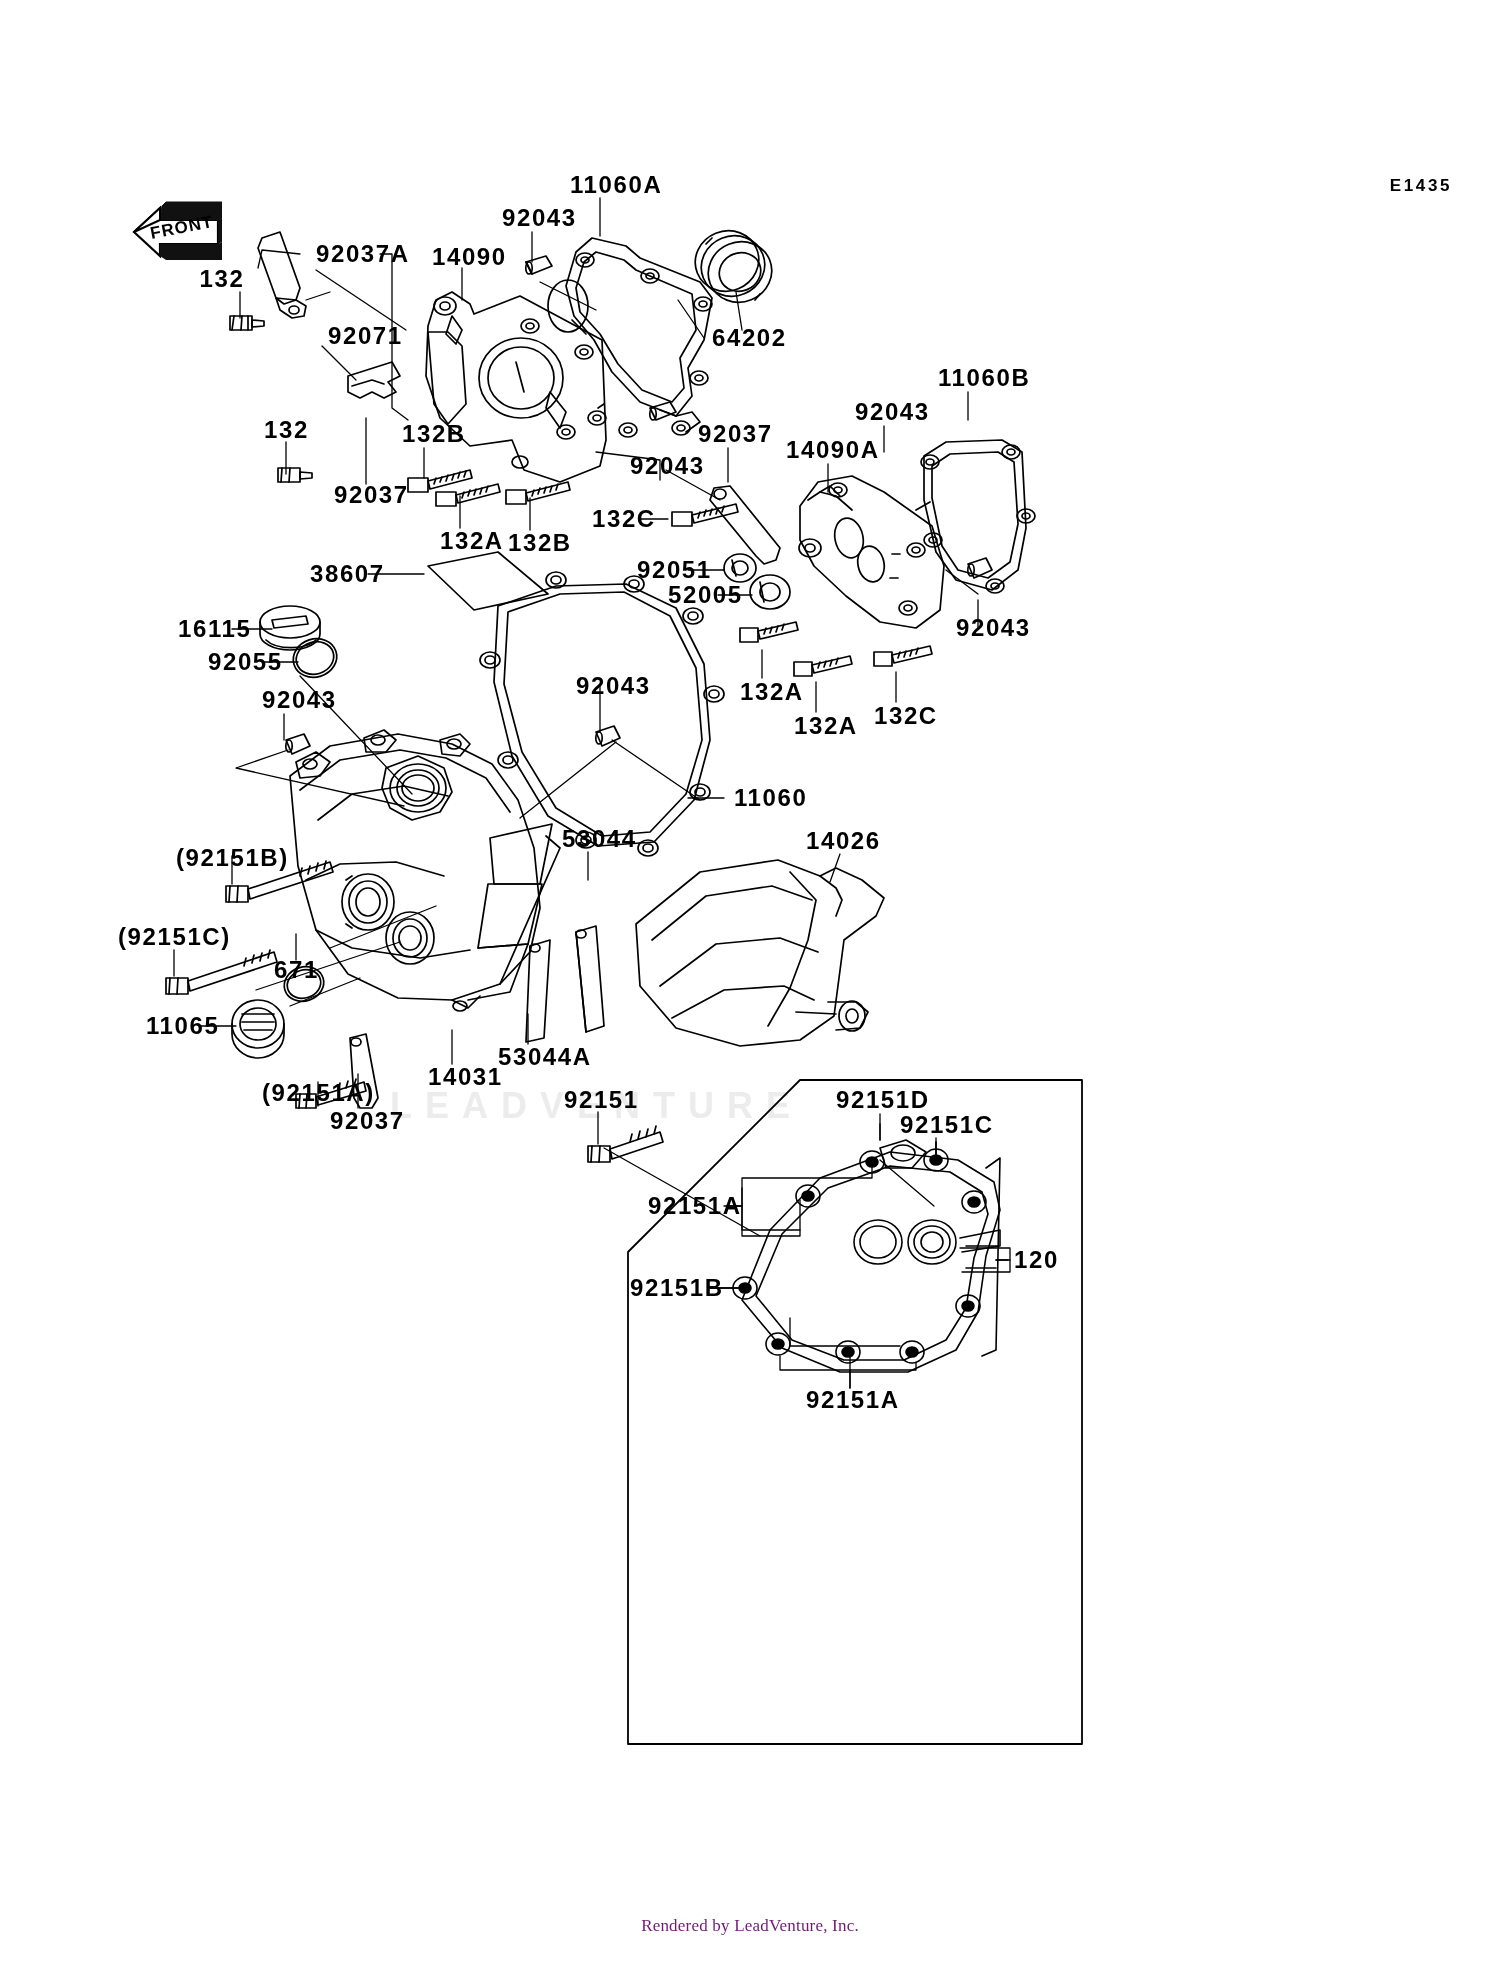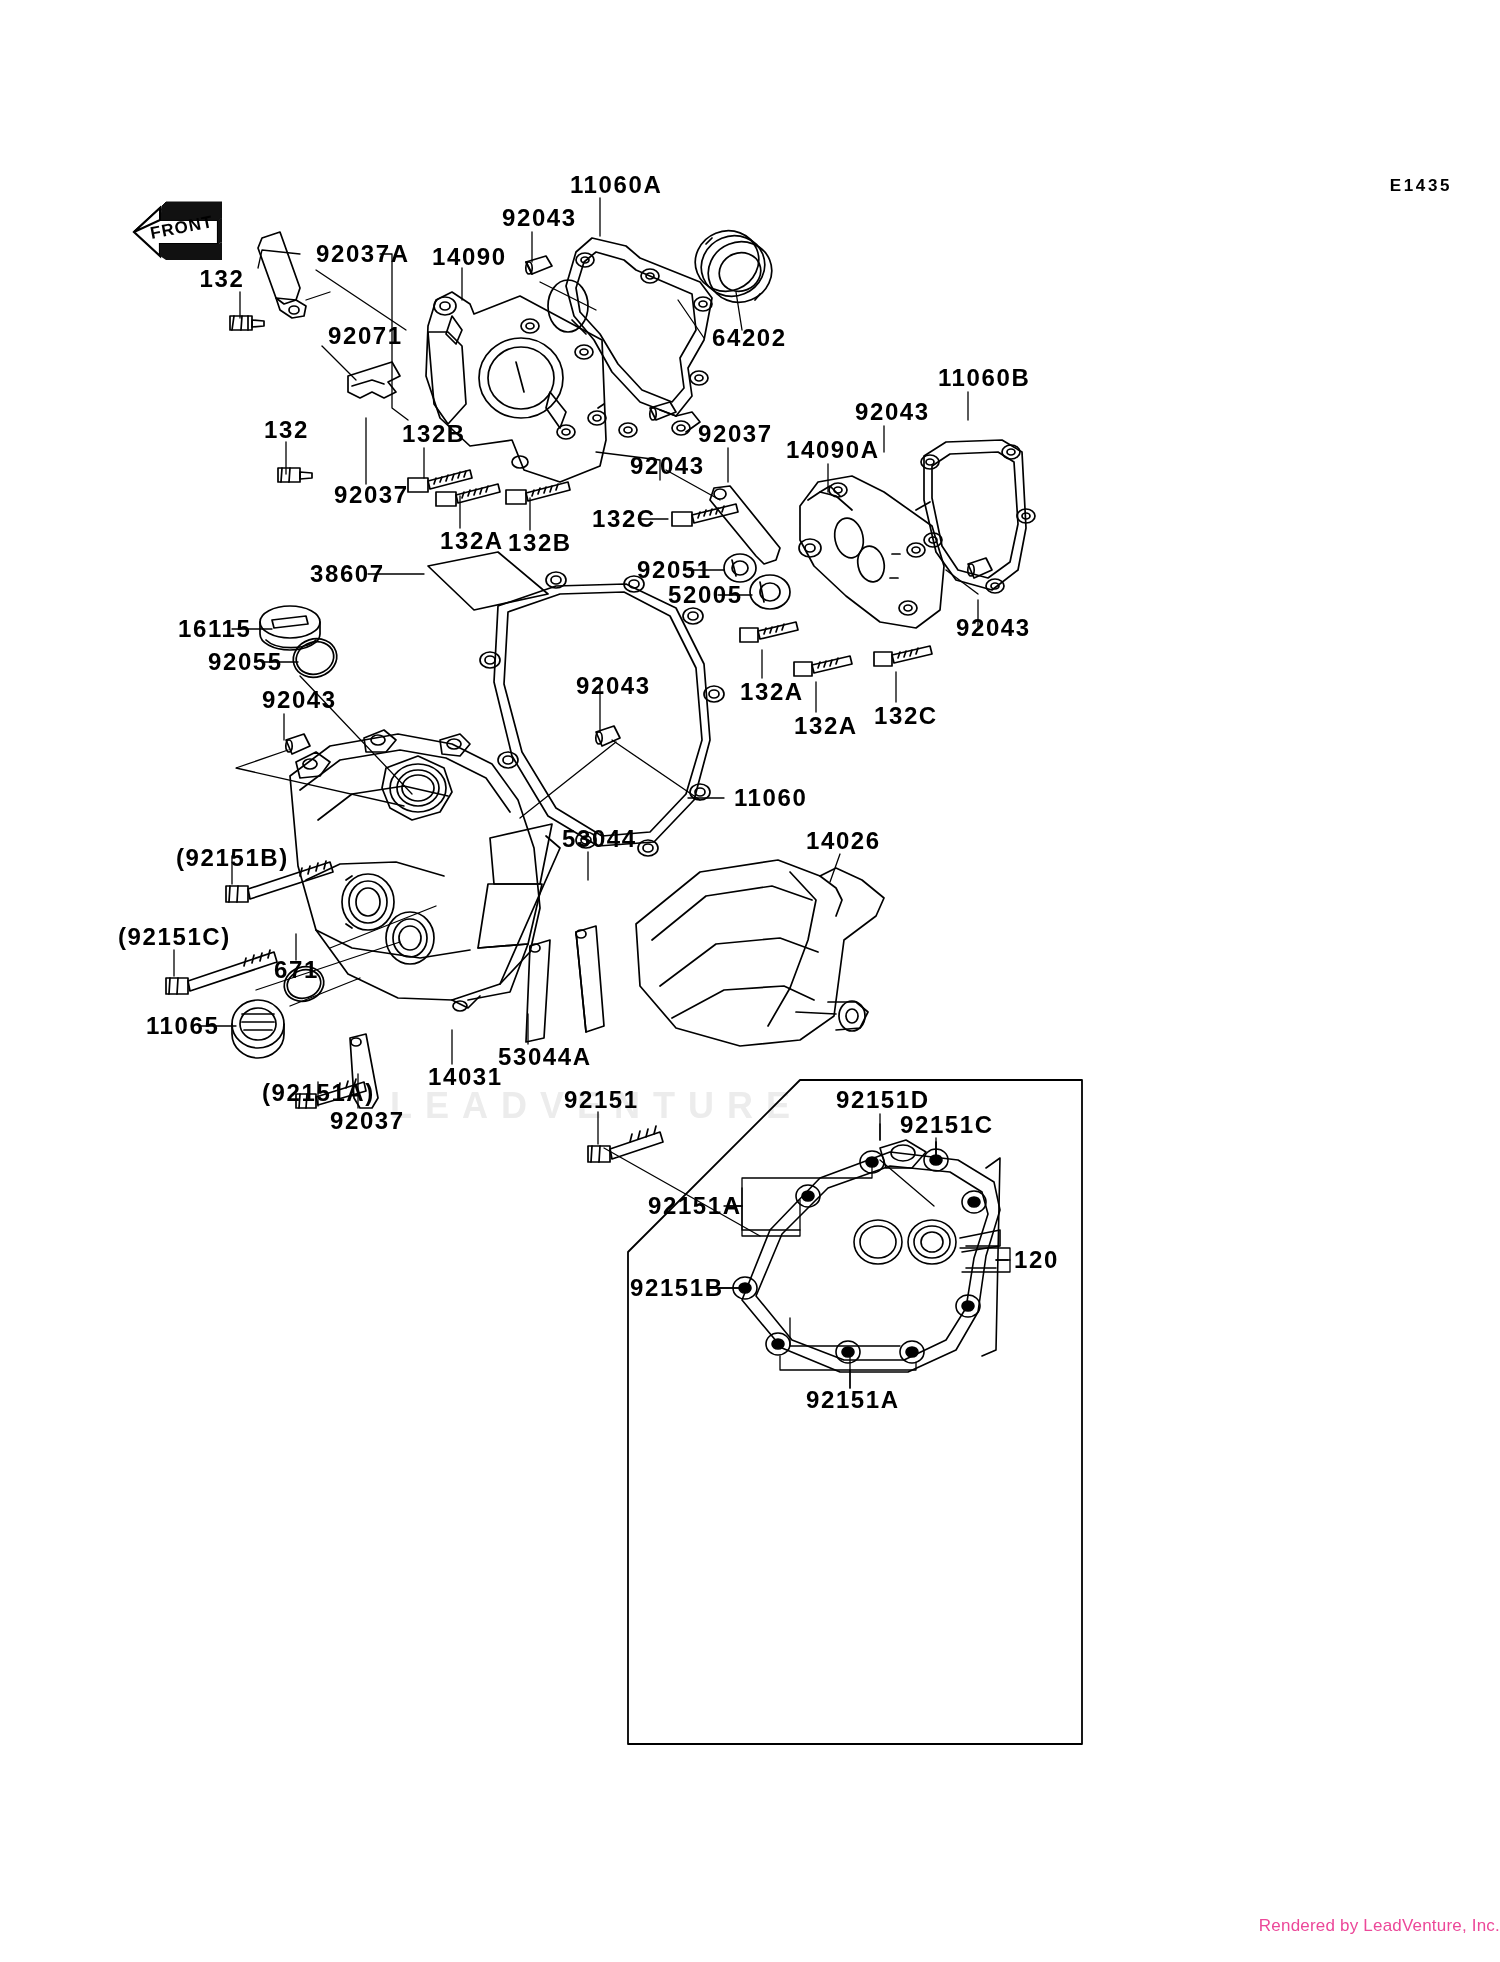--- a/index.html
+++ b/index.html
@@ -6,22 +6,22 @@
   body{width:1500px;height:1962px;position:relative;
        font-family:"Liberation Sans",sans-serif;color:#000;overflow:hidden;}
   #sheet{position:absolute;inset:0;}
   svg#art{position:absolute;left:0;top:0;width:1500px;height:1962px;}
   .lbl{position:absolute;font-weight:bold;font-size:24px;letter-spacing:1.6px;
        white-space:nowrap;line-height:1;}
   .lbl.mid{transform:translate(-50%,-50%);}
   .lbl.lft{transform:translate(0,-50%);}
   #diagcode{position:absolute;right:48px;top:176px;font-weight:bold;
        font-size:17px;letter-spacing:2.6px;}
-  #credit{position:absolute;left:0;right:0;bottom:26px;text-align:right;
-       font-size:17px;letter-spacing:.2px;color:#ec4899;}
+  #credit{position:absolute;left:0;right:0;bottom:26px;text-align:center;
+       font-size:17px;letter-spacing:.2px;color:#701a75;font-family:Liberation Serif, serif;}
   #wm{position:absolute;left:390px;top:1085px;font-size:36px;font-weight:bold;
       letter-spacing:13px;color:#ececec;user-select:none;}
   .front-badge{position:absolute;left:132px;top:196px;width:90px;height:70px;}
   .front-badge .txt{position:absolute;left:18px;top:22px;font-weight:bold;
       font-size:17px;letter-spacing:1px;transform:rotate(-11deg);}
 </style>
 </head>
 <body>
 
 <div id="sheet">

